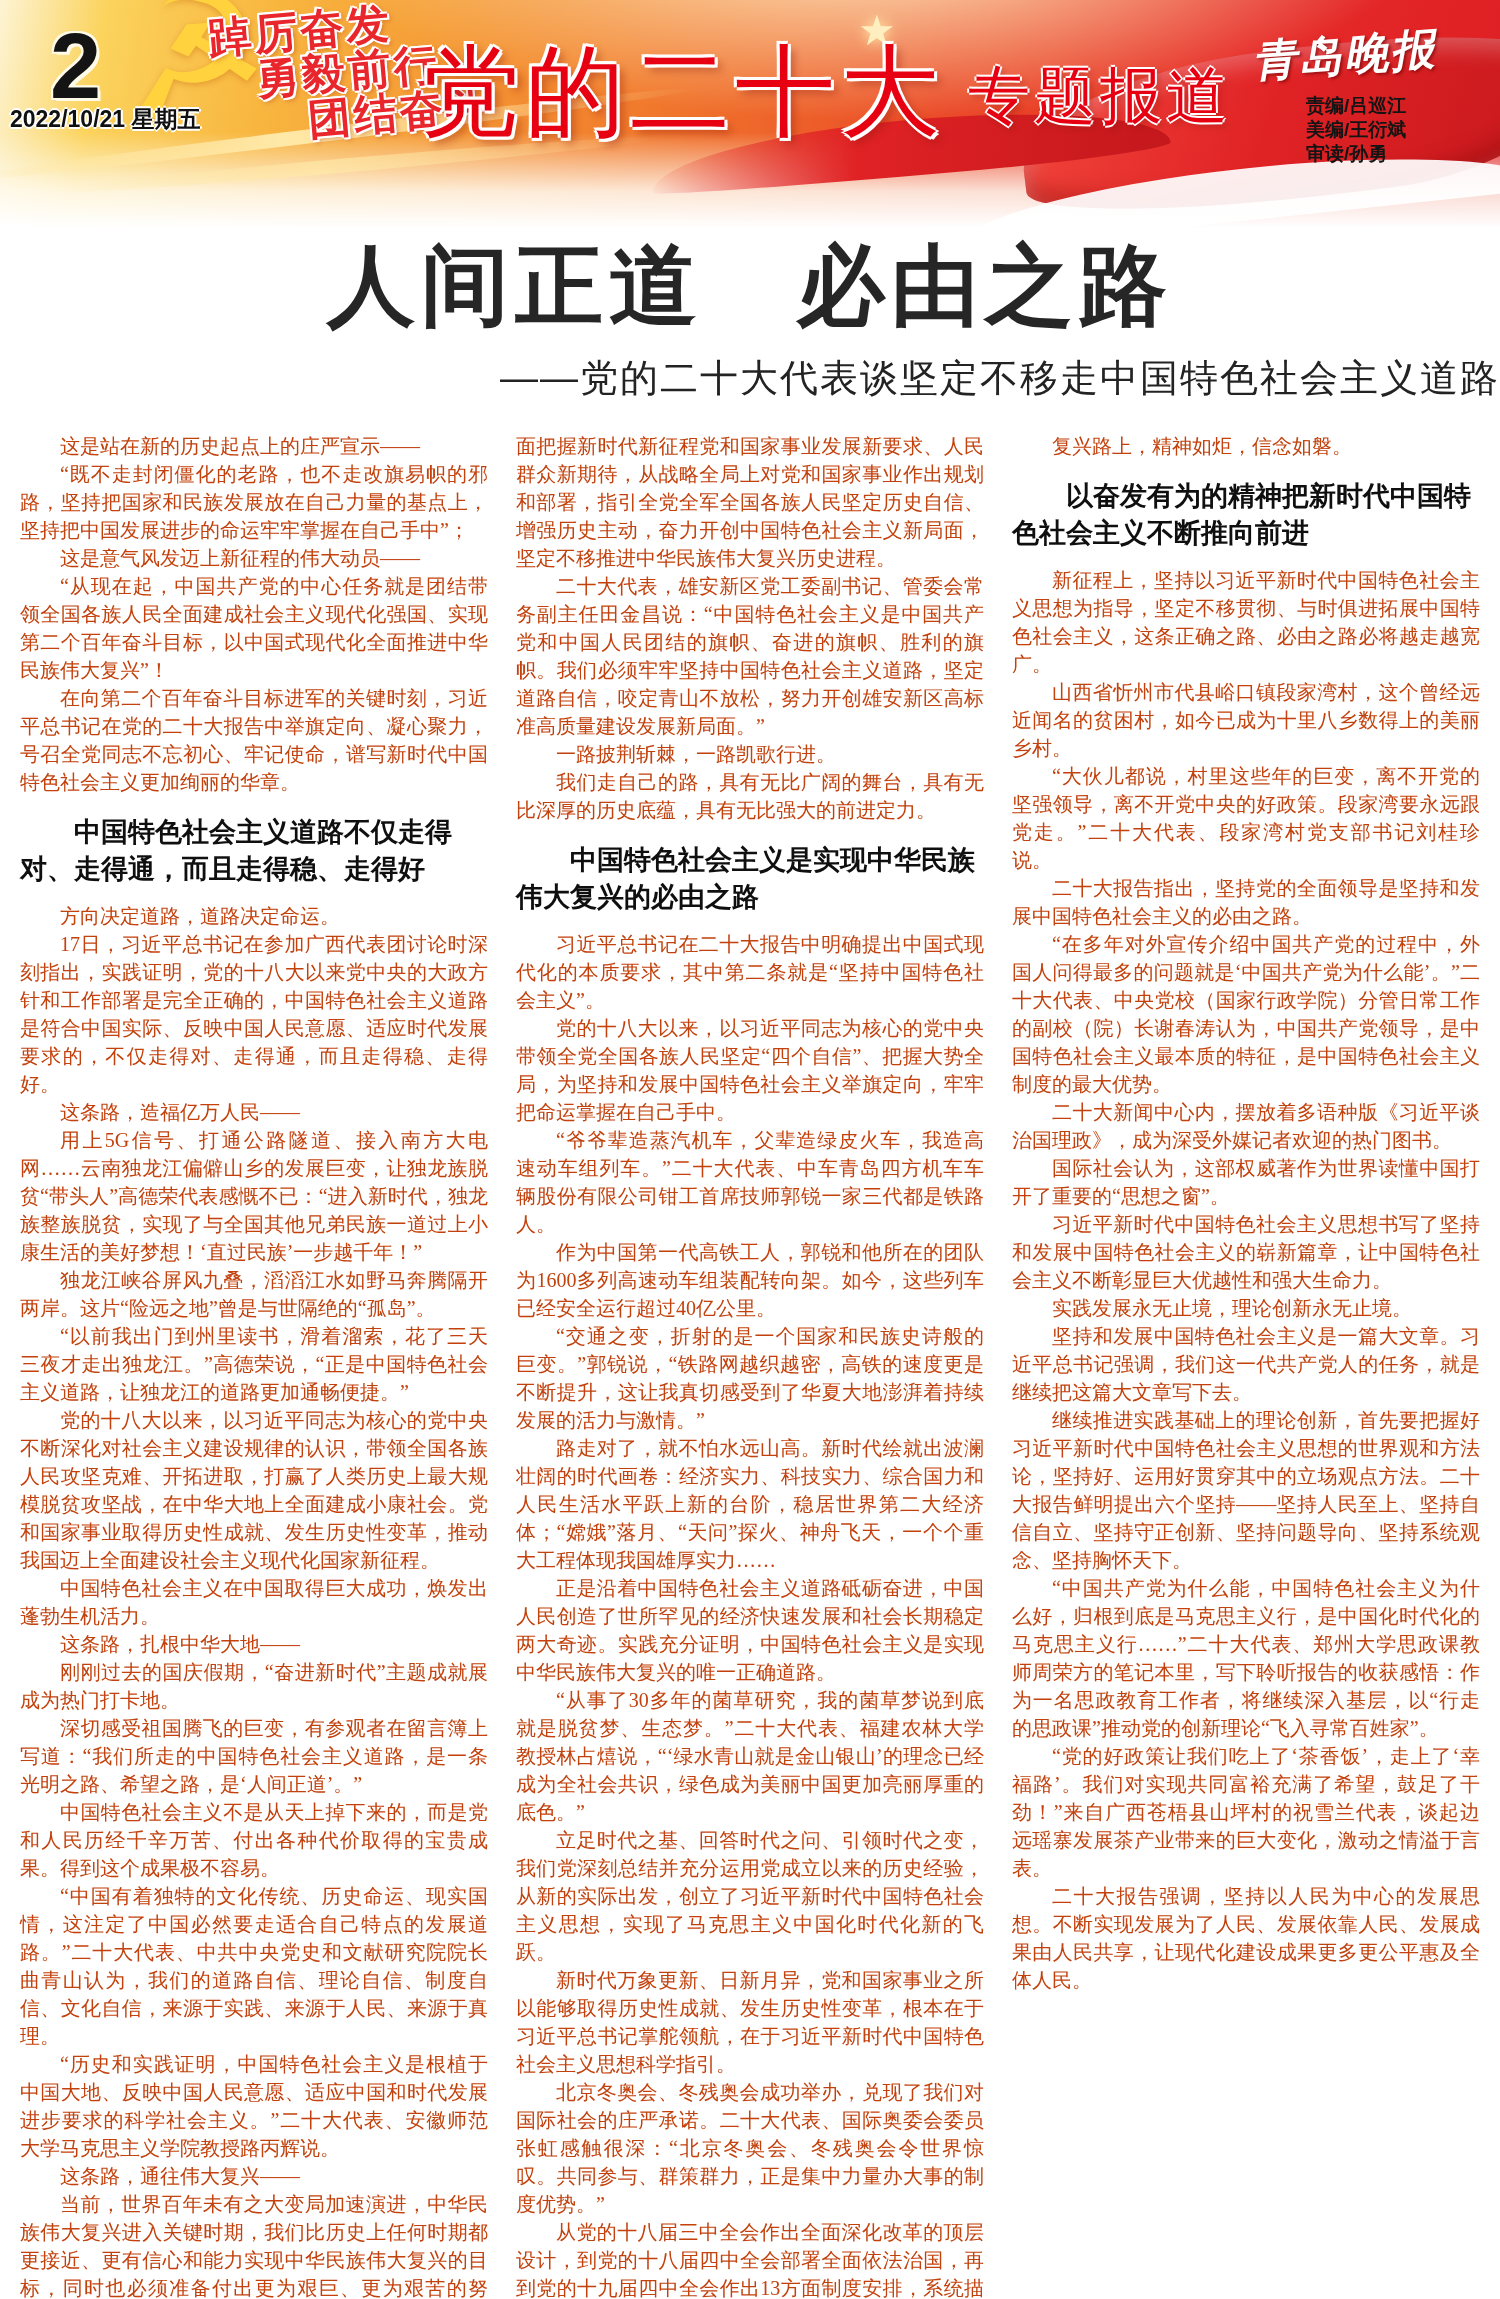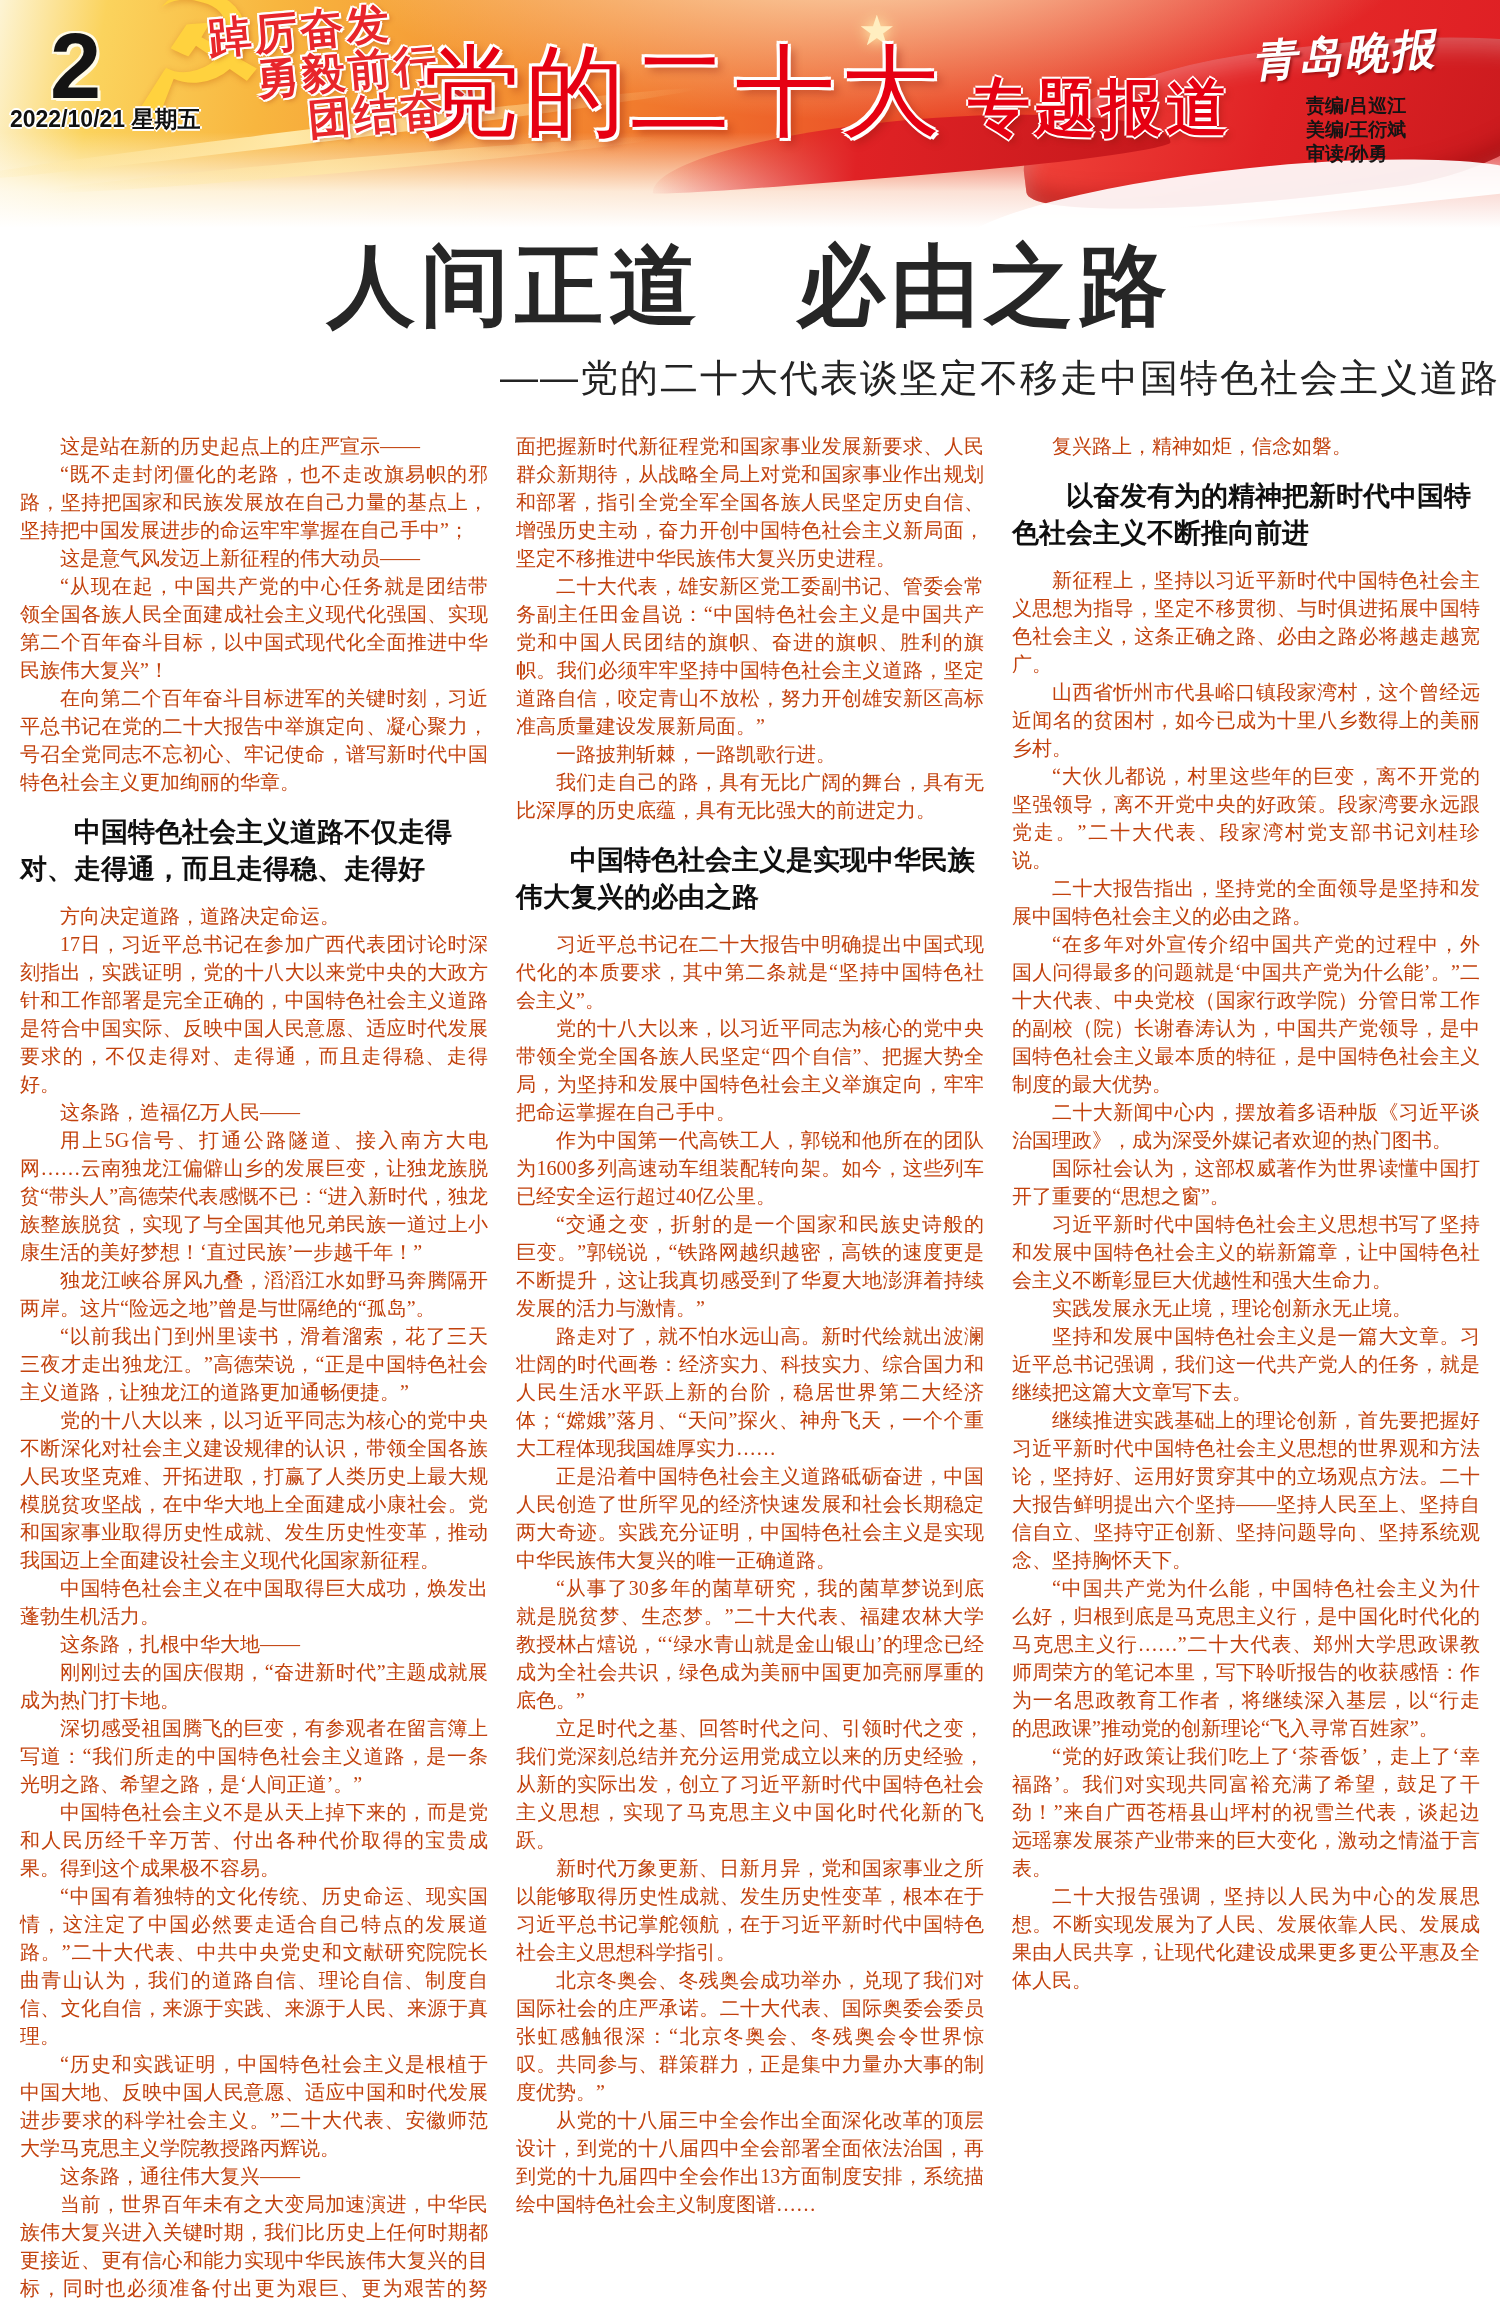--- a/index.html
+++ b/index.html
@@ -33,22 +33,22 @@
     text-shadow:3px 3px 0 #fffbe8,-2px -2px 0 #fffbe8,2px -2px 0 #fffbe8,-2px 2px 0 #fffbe8;}
   .date{position:absolute;left:10px;top:104px;z-index:3;font-size:23px;font-weight:700;color:#101010;
     text-shadow:2px 0 0 #fff,-2px 0 0 #fff,0 2px 0 #fff,0 -2px 0 #fff;}
   .slogans{position:absolute;left:212px;top:4px;z-index:3;transform:rotate(-5deg);}
   .slogan{font-size:43px;font-weight:900;color:#e8262b;letter-spacing:3px;line-height:45px;
     text-shadow:2px 0 0 #fff,-2px 0 0 #fff,0 2px 0 #fff,0 -2px 0 #fff,2px 2px 0 #fff,-2px -2px 0 #fff,3px 3px 5px rgba(140,20,10,.35);}
   .slogan.l2{margin-left:44px;}
   .slogan.l3{margin-left:92px;}
   .banner-title{position:absolute;left:420px;top:26px;z-index:3;font-size:100px;font-weight:400;color:#e60012;letter-spacing:5px;
     text-shadow:3px 0 0 #fff,-3px 0 0 #fff,0 3px 0 #fff,0 -3px 0 #fff,3px 3px 0 #fff,-3px -3px 0 #fff,6px 6px 8px rgba(140,20,10,.45);}
-  .banner-tag{position:absolute;left:968px;top:54px;z-index:3;font-size:62px;font-weight:700;color:#e60012;letter-spacing:4px;
-    text-shadow:2px 0 0 #fff,-2px 0 0 #fff,0 2px 0 #fff,0 -2px 0 #fff,4px 4px 6px rgba(140,20,10,.4);margin-top:12px;}
+  .banner-tag{position:absolute;left:968px;top:54px;z-index:3;font-size:62px;font-weight:400;color:#e60012;letter-spacing:4px;
+    text-shadow:2px 0 0 #fff,-2px 0 0 #fff,0 2px 0 #fff,0 -2px 0 #fff,4px 4px 6px rgba(140,20,10,.4);}
   .masthead{position:absolute;left:1252px;top:26px;z-index:3;font-size:44px;font-weight:900;color:#ffffff;
     font-family:"DejaVu Serif",serif;font-style:italic;letter-spacing:2px;transform:rotate(-4deg);
     text-shadow:2px 2px 3px rgba(110,0,0,.6);}
   .credits{position:absolute;left:1306px;top:94px;z-index:3;font-size:19px;font-weight:700;color:#141414;line-height:24px;}
 
   
   .headline{ text-align:center;padding:10px 0 4px;}
   .headline h1{margin:0;font-size:88px;font-weight:900;color:#262626;letter-spacing:6px;line-height:1.1;}
   .headline .sub{margin-top:18px;font-size:38px;font-weight:400;color:#232323;letter-spacing:2px;text-align:right;}
 
@@ -124,20 +124,21 @@
       <p class="para">当前，世界百年未有之大变局加速演进，中华民族伟大复兴进入关键时期，我们比历史上任何时期都更接近、更有信心和能力实现中华民族伟大复兴的目标，同时也必须准备付出更为艰巨、更为艰苦的努力。</p>
     </div>
     <div class="column">
       <p class="para cont">面把握新时代新征程党和国家事业发展新要求、人民群众新期待，从战略全局上对党和国家事业作出规划和部署，指引全党全军全国各族人民坚定历史自信、增强历史主动，奋力开创中国特色社会主义新局面，坚定不移推进中华民族伟大复兴历史进程。</p>
       <p class="para">二十大代表，雄安新区党工委副书记、管委会常务副主任田金昌说：“中国特色社会主义是中国共产党和中国人民团结的旗帜、奋进的旗帜、胜利的旗帜。我们必须牢牢坚持中国特色社会主义道路，坚定道路自信，咬定青山不放松，努力开创雄安新区高标准高质量建设发展新局面。”</p>
       <p class="para">一路披荆斩棘，一路凯歌行进。</p>
       <p class="para">我们走自己的路，具有无比广阔的舞台，具有无比深厚的历史底蕴，具有无比强大的前进定力。</p>
       <h3 class="subhead">中国特色社会主义是实现中华民族伟大复兴的必由之路</h3>
       <p class="para">习近平总书记在二十大报告中明确提出中国式现代化的本质要求，其中第二条就是“坚持中国特色社会主义”。</p>
       <p class="para">党的十八大以来，以习近平同志为核心的党中央带领全党全国各族人民坚定“四个自信”、把握大势全局，为坚持和发展中国特色社会主义举旗定向，牢牢把命运掌握在自己手中。</p>
+      <p class="para">“爷爷辈造蒸汽机车，父辈造绿皮火车，我造高速动车组列车。”二十大代表、中车青岛四方机车车辆股份有限公司钳工首席技师郭锐一家三代都是铁路人。</p>
       <p class="para">作为中国第一代高铁工人，郭锐和他所在的团队为1600多列高速动车组装配转向架。如今，这些列车已经安全运行超过40亿公里。</p>
       <p class="para">“交通之变，折射的是一个国家和民族史诗般的巨变。”郭锐说，“铁路网越织越密，高铁的速度更是不断提升，这让我真切感受到了华夏大地澎湃着持续发展的活力与激情。”</p>
       <p class="para">路走对了，就不怕水远山高。新时代绘就出波澜壮阔的时代画卷：经济实力、科技实力、综合国力和人民生活水平跃上新的台阶，稳居世界第二大经济体；“嫦娥”落月、“天问”探火、神舟飞天，一个个重大工程体现我国雄厚实力……</p>
       <p class="para">正是沿着中国特色社会主义道路砥砺奋进，中国人民创造了世所罕见的经济快速发展和社会长期稳定两大奇迹。实践充分证明，中国特色社会主义是实现中华民族伟大复兴的唯一正确道路。</p>
       <p class="para">“从事了30多年的菌草研究，我的菌草梦说到底就是脱贫梦、生态梦。”二十大代表、福建农林大学教授林占熺说，“‘绿水青山就是金山银山’的理念已经成为全社会共识，绿色成为美丽中国更加亮丽厚重的底色。”</p>
       <p class="para">立足时代之基、回答时代之问、引领时代之变，我们党深刻总结并充分运用党成立以来的历史经验，从新的实际出发，创立了习近平新时代中国特色社会主义思想，实现了马克思主义中国化时代化新的飞跃。</p>
       <p class="para">新时代万象更新、日新月异，党和国家事业之所以能够取得历史性成就、发生历史性变革，根本在于习近平总书记掌舵领航，在于习近平新时代中国特色社会主义思想科学指引。</p>
       <p class="para">北京冬奥会、冬残奥会成功举办，兑现了我们对国际社会的庄严承诺。二十大代表、国际奥委会委员张虹感触很深：“北京冬奥会、冬残奥会令世界惊叹。共同参与、群策群力，正是集中力量办大事的制度优势。”</p>
       <p class="para">从党的十八届三中全会作出全面深化改革的顶层设计，到党的十八届四中全会部署全面依法治国，再到党的十九届四中全会作出13方面制度安排，系统描绘中国特色社会主义制度图谱……</p>
     </div>

